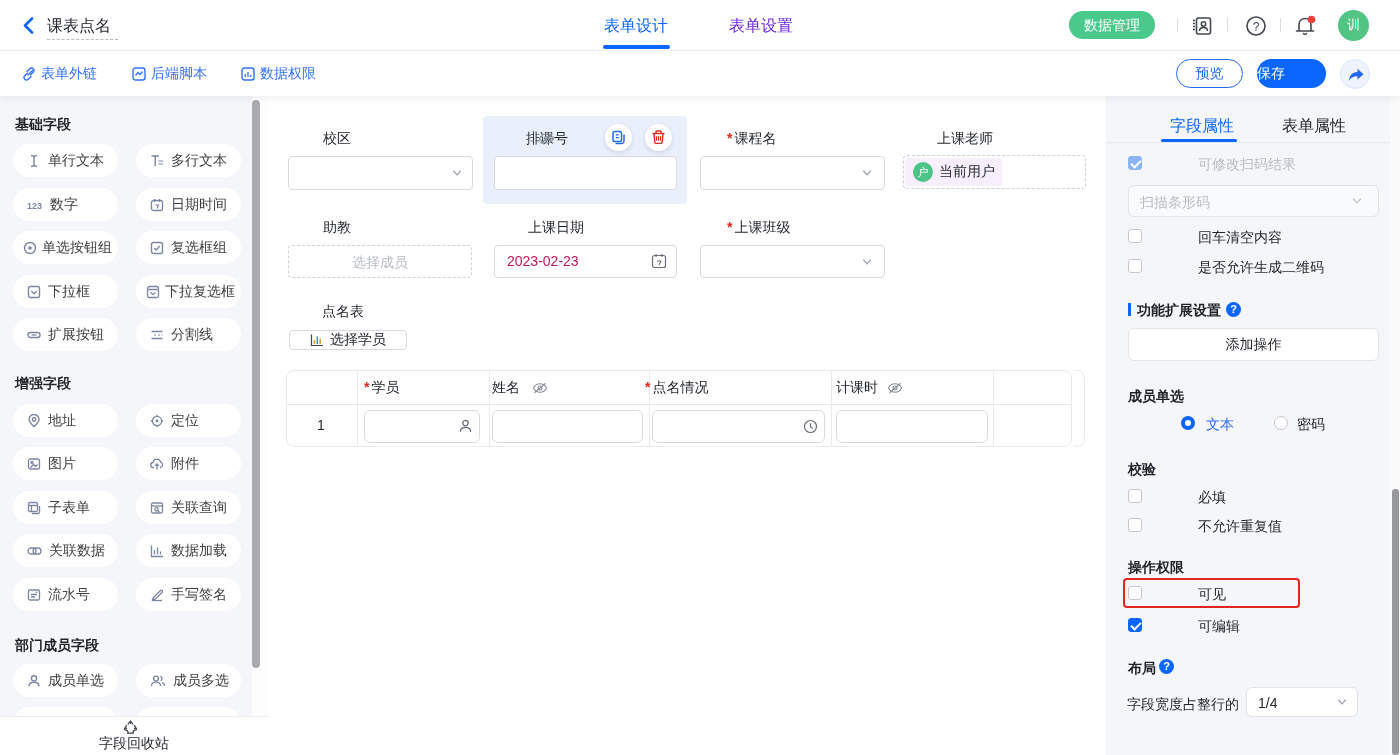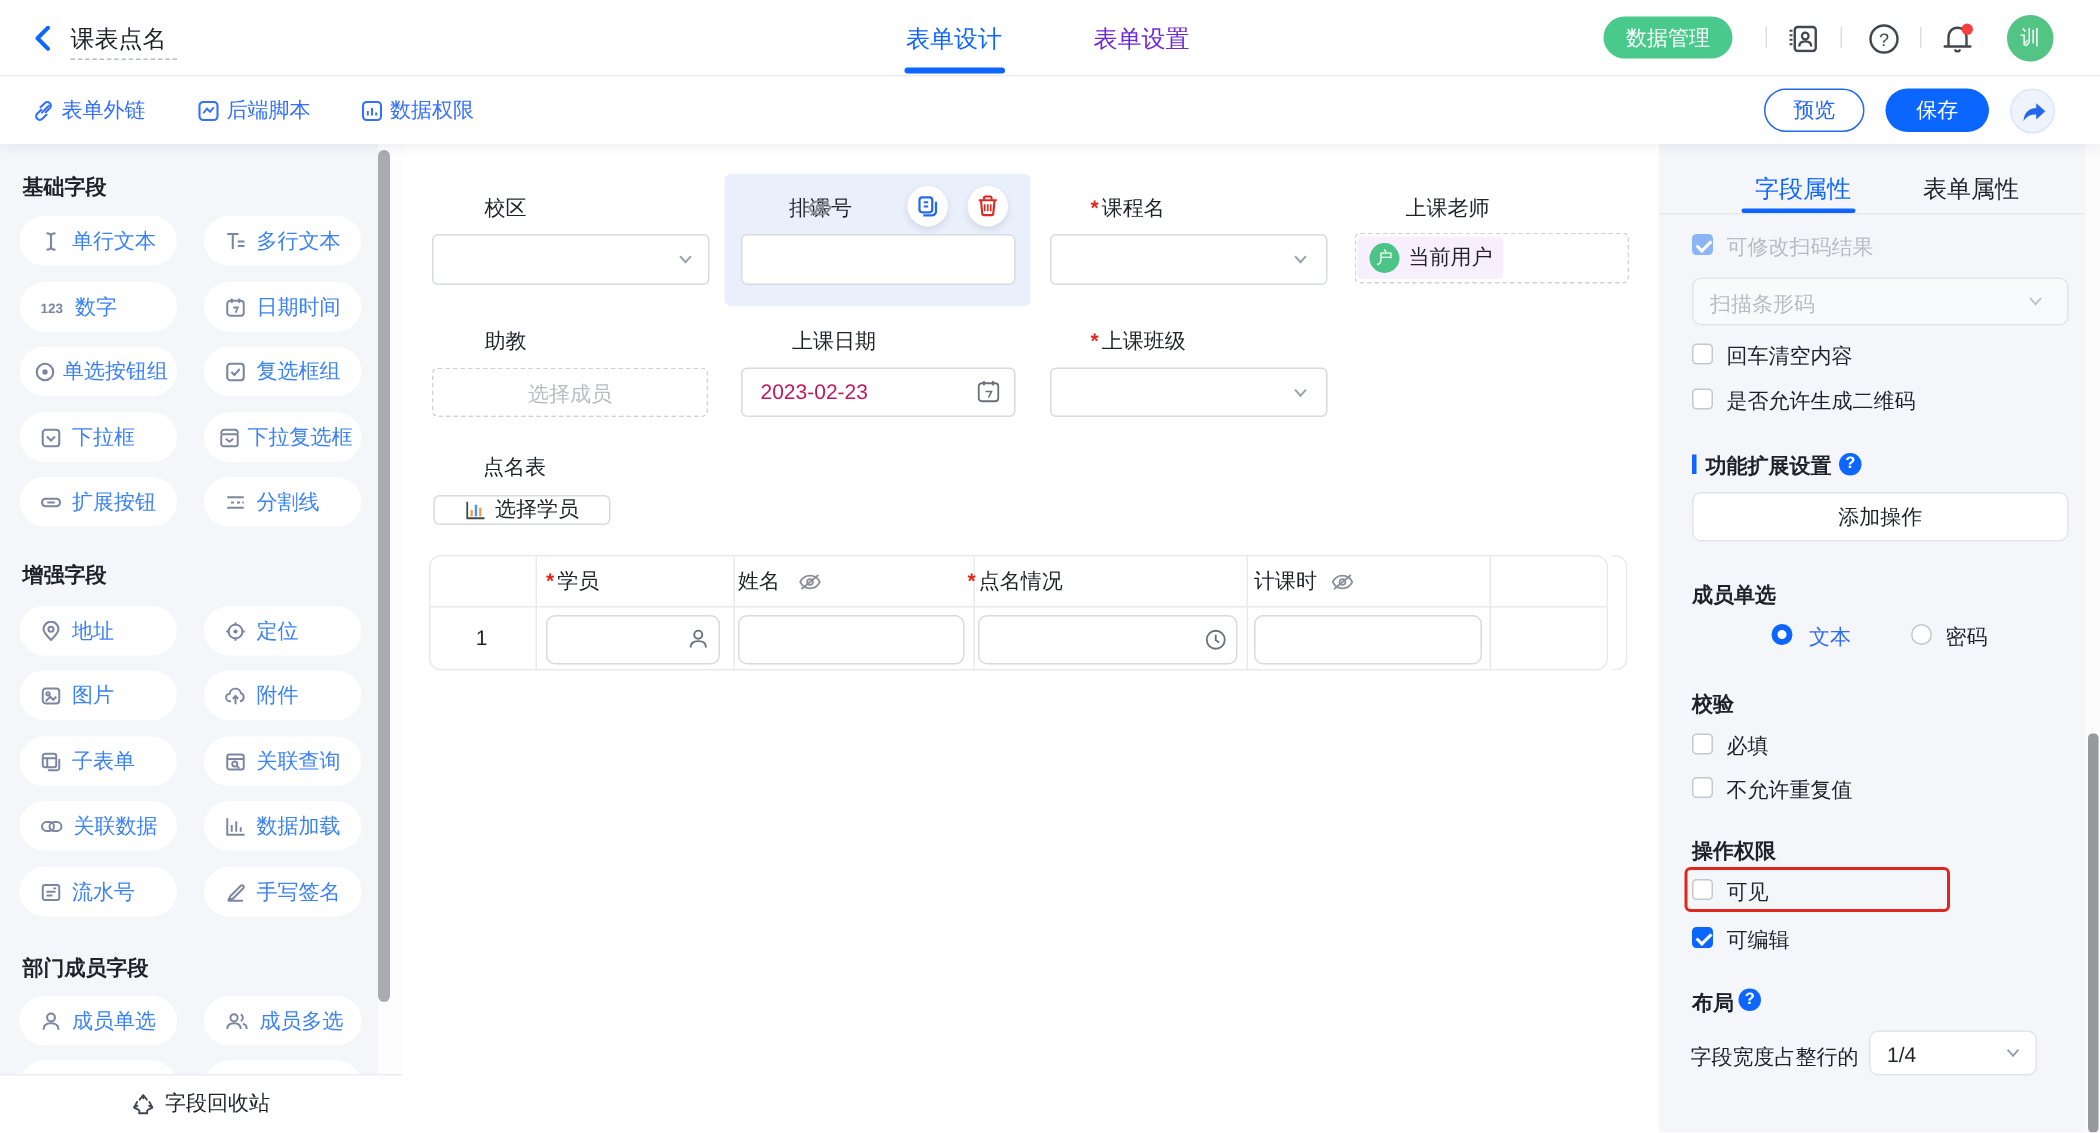--- a/index.html
+++ b/index.html
@@ -12,32 +12,32 @@
 #title-dash { position:absolute; left:47px; top:39px; width:71px; border-bottom:1px dashed #b8bcc4; }
 .tab1 { position:absolute; top:16px; font-size:16px; }
 #tab-underline { position:absolute; left:603px; top:45px; width:67px; height:4px; background:#0c66ff; border-radius:2px; }
 .pillgreen { position:absolute; left:1069px; top:11px; width:86px; height:28px; background:#49c98b; border-radius:14px; color:#fff; font-size:14px; text-align:center; line-height:28px; }
 .vsep { position:absolute; top:18px; width:1px; height:14px; background:#dcdee2; }
 #avatar { position:absolute; left:1338px; top:10px; width:31px; height:31px; border-radius:50%; background:#52c585; color:#fff; font-size:13px; text-align:center; line-height:30px; }
 
 #toolbar { position:absolute; left:0; top:51px; width:1400px; height:45px; background:#fff; z-index:29; box-shadow:0 4px 6px rgba(60,70,90,0.06); }
 .tlink { position:absolute; top:0; height:45px; line-height:45px; color:#3370ff; font-size:14px; }
 .btn-preview { position:absolute; left:1176px; top:8px; width:67px; height:29px; border:1px solid #2468f2; border-radius:15px; color:#2468f2; background:#fff; font-size:14px; text-align:center; line-height:27px; }
-.btn-save { position:absolute; left:1257px; top:8px; width:69px; height:29px; border-radius:15px; color:#fff; background:#0a66ff; font-size:14px; text-align:center; line-height:29px; }
+.btn-save { position:absolute; left:1257px; top:8px; width:69px; height:29px; border-radius:15px; color:#fff; background:#0a66ff; font-size:14px; text-align:left; line-height:29px; }
 .btn-share { position:absolute; left:1340px; top:8px; width:30px; height:30px; border-radius:50%; background:#eef3fe; border:1px solid #d9e6fd; }
 
 #sidebar { position:absolute; left:0; top:96px; width:252px; height:659px; background:#f5f6fa; overflow:hidden; }
 #sidetrack { position:absolute; left:252px; top:96px; width:16px; height:659px; background:#fdfdfe; }
 #sidethumb { position:absolute; left:252px; top:100px; width:8px; height:568px; background:#a9abb0; border-radius:4px; z-index:5; }
 .sechead { position:absolute; left:15px; font-weight:bold; font-size:14px; color:#1f2329; }
-.fbtn { position:absolute; width:105px; height:33px; background:#fff; border-radius:17px; color:#3b82f6; font-size:14px; display:flex; align-items:center; }
+.fbtn { position:absolute; width:105px; height:33px; background:#fff; border-radius:17px; color:#404040; font-size:14px; display:flex; align-items:center; }
 .fbtn svg { margin-left:14px; margin-right:7px; flex:none; }
 .fbtn span { white-space:nowrap; }
 .c1 { left:13px; } .c2 { left:136px; }
-#recycle { position:absolute; left:0; top:716px; width:268px; height:39px; background:#fff; border-top:1px solid #ebedf0; z-index:6; display:flex; align-items:center; justify-content:center; font-size:14px; color:#1f2329; }
+#recycle { position:absolute; left:0; top:716px; width:268px; height:39px; background:#fff; border-top:1px solid #ebedf0; z-index:6; display:flex; align-items:center; justify-content:center; font-size:14px; color:#1f2329;flex-direction:column; }
 #recycle svg { margin-right:7px; }
 
 #canvas { position:absolute; left:268px; top:96px; width:838px; height:659px; background:#fff; }
 .flabel { position:absolute; font-size:14px; font-weight:normal; color:#1f2329; height:15px; line-height:15px;margin-left:34px; }
 .req:before { content:"*"; color:#e0271d; margin-right:2px; font-weight:bold; }
 .fselect, .finput { position:absolute; height:34px; background:#fff; border:1px solid #d8dade; border-radius:4px; }
 .chev { position:absolute; width:10px; height:10px; }
 .dashbox { position:absolute; height:34px; border:1px dashed #cfd2d8; border-radius:4px; background:#fff; }
 #selbox { position:absolute; left:483px; top:116px; width:204px; height:88px; background:#e9f0fc; border-radius:4px; }
 .iconcircle { position:absolute; width:27px; height:27px; border-radius:50%; background:#fff; box-shadow:0 2px 5px rgba(31,35,41,0.12); display:flex; align-items:center; justify-content:center; }
@@ -55,21 +55,21 @@
 .tinput { position:absolute; top:40px; height:33px; border:1px solid #d8dade; border-radius:6px; background:#fff; }
 #arc2 { position:absolute; left:1074px; top:370px; width:11px; height:77px; border:1px solid #e9eaee; border-left:none; border-radius:0 8px 8px 0; }
 
 #panel { position:absolute; left:1106px; top:96px; width:294px; height:659px; background:#f5f6fa; }
 #ptabs { position:absolute; left:1106px; top:96px; width:284px; height:47px; border-bottom:1px solid #e5e7eb; }
 .ptab { position:absolute; top:116px; font-size:16px; }
 #ptab-line { position:absolute; left:1161px; top:139px; width:76px; height:3px; background:#0c66ff; border-radius:2px; }
 .ckb { position:absolute; left:1128px; width:14px; height:14px; border:1px solid #c4c7ce; border-radius:3px; background:#fff; }
 .ckb.dis { background:#8cb5f5; border-color:#8cb5f5; }
 .ckb.on { background:#0a66ff; border-color:#0a66ff; }
-.cklabel { position:absolute; left:1151px; font-size:14px; color:#1f2329; height:15px; line-height:15px; }
+.cklabel { position:absolute; left:1198px; font-size:14px; color:#1f2329; height:15px; line-height:15px; }
 .cklabel.dim { color:#b9bcc2; }
 .psel { position:absolute; left:1128px; width:251px; height:32px; border:1px solid #e2e4e9; border-radius:6px; background:#f9fafc; }
 .phead { position:absolute; left:1128px; font-weight:bold; font-size:14px; color:#1f2329; height:15px; line-height:15px; }
 .qmark { position:absolute; width:15px; height:15px; border-radius:50%; background:#0c66ff; color:#fff; font-size:11px; font-weight:bold; text-align:center; line-height:15px; }
 #addop { position:absolute; left:1128px; top:328px; width:251px; height:33px; background:#fff; border:1px solid #e2e4e9; border-radius:6px; text-align:center; line-height:31px; font-size:14px; color:#1f2329; }
 .radio { position:absolute; width:14px; height:14px; border-radius:50%; background:#fff; }
 #redbox { position:absolute; left:1123px; top:578px; width:177px; height:30px; border:2px solid #e0271d; border-radius:4px; }
 #pgtrack { position:absolute; left:1390px; top:96px; width:10px; height:659px; background:#fbfbfc; }
 #pgthumb { position:absolute; left:1392px; top:489px; width:7px; height:266px; background:#97999e; border-radius:3px; }
 .check:after { content:""; position:absolute; left:4px; top:1px; width:4px; height:8px; border:solid #fff; border-width:0 2px 2px 0; transform:rotate(45deg); }

